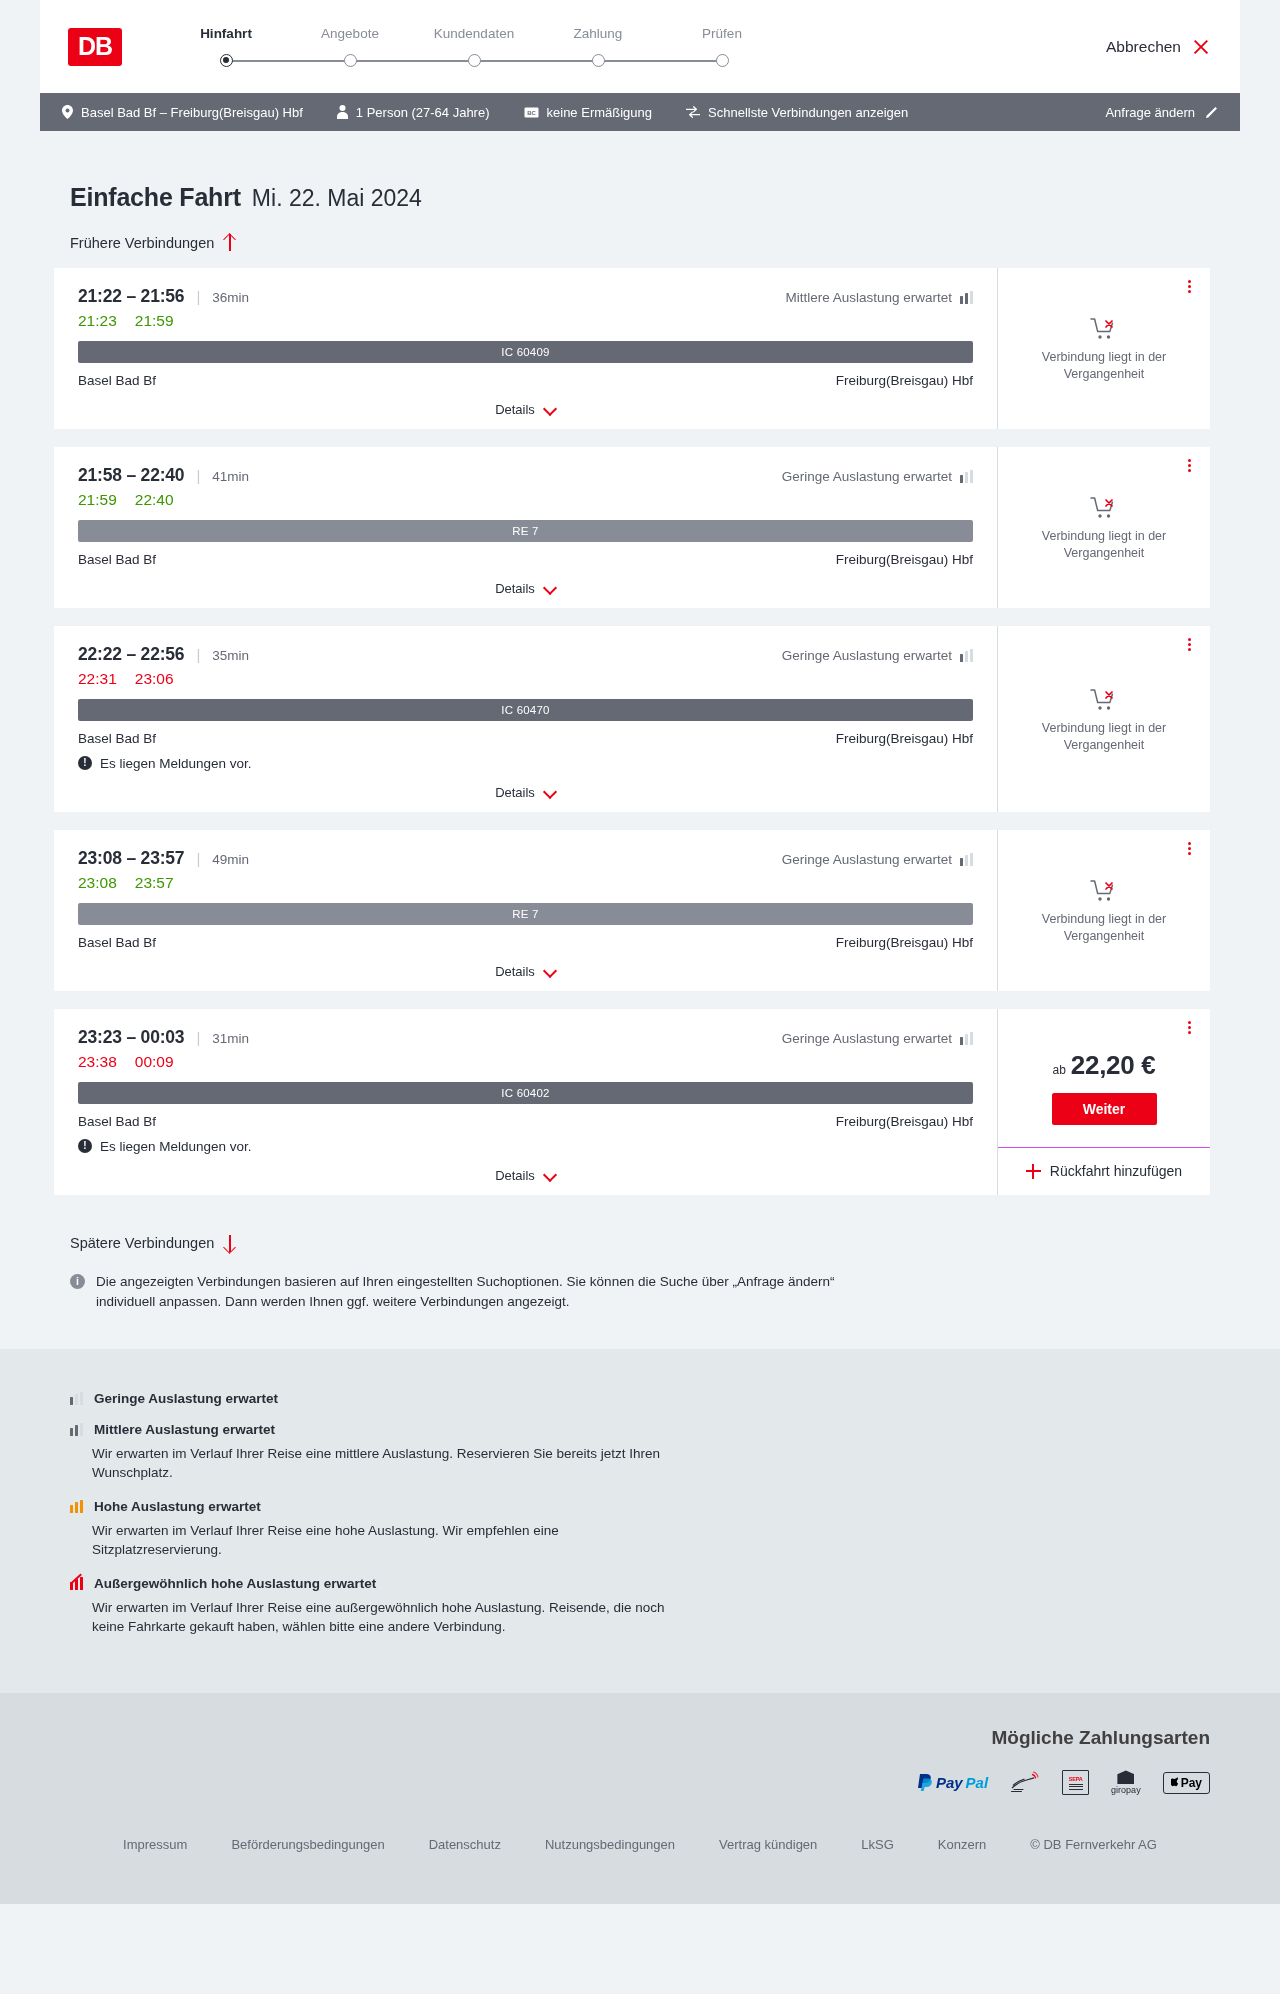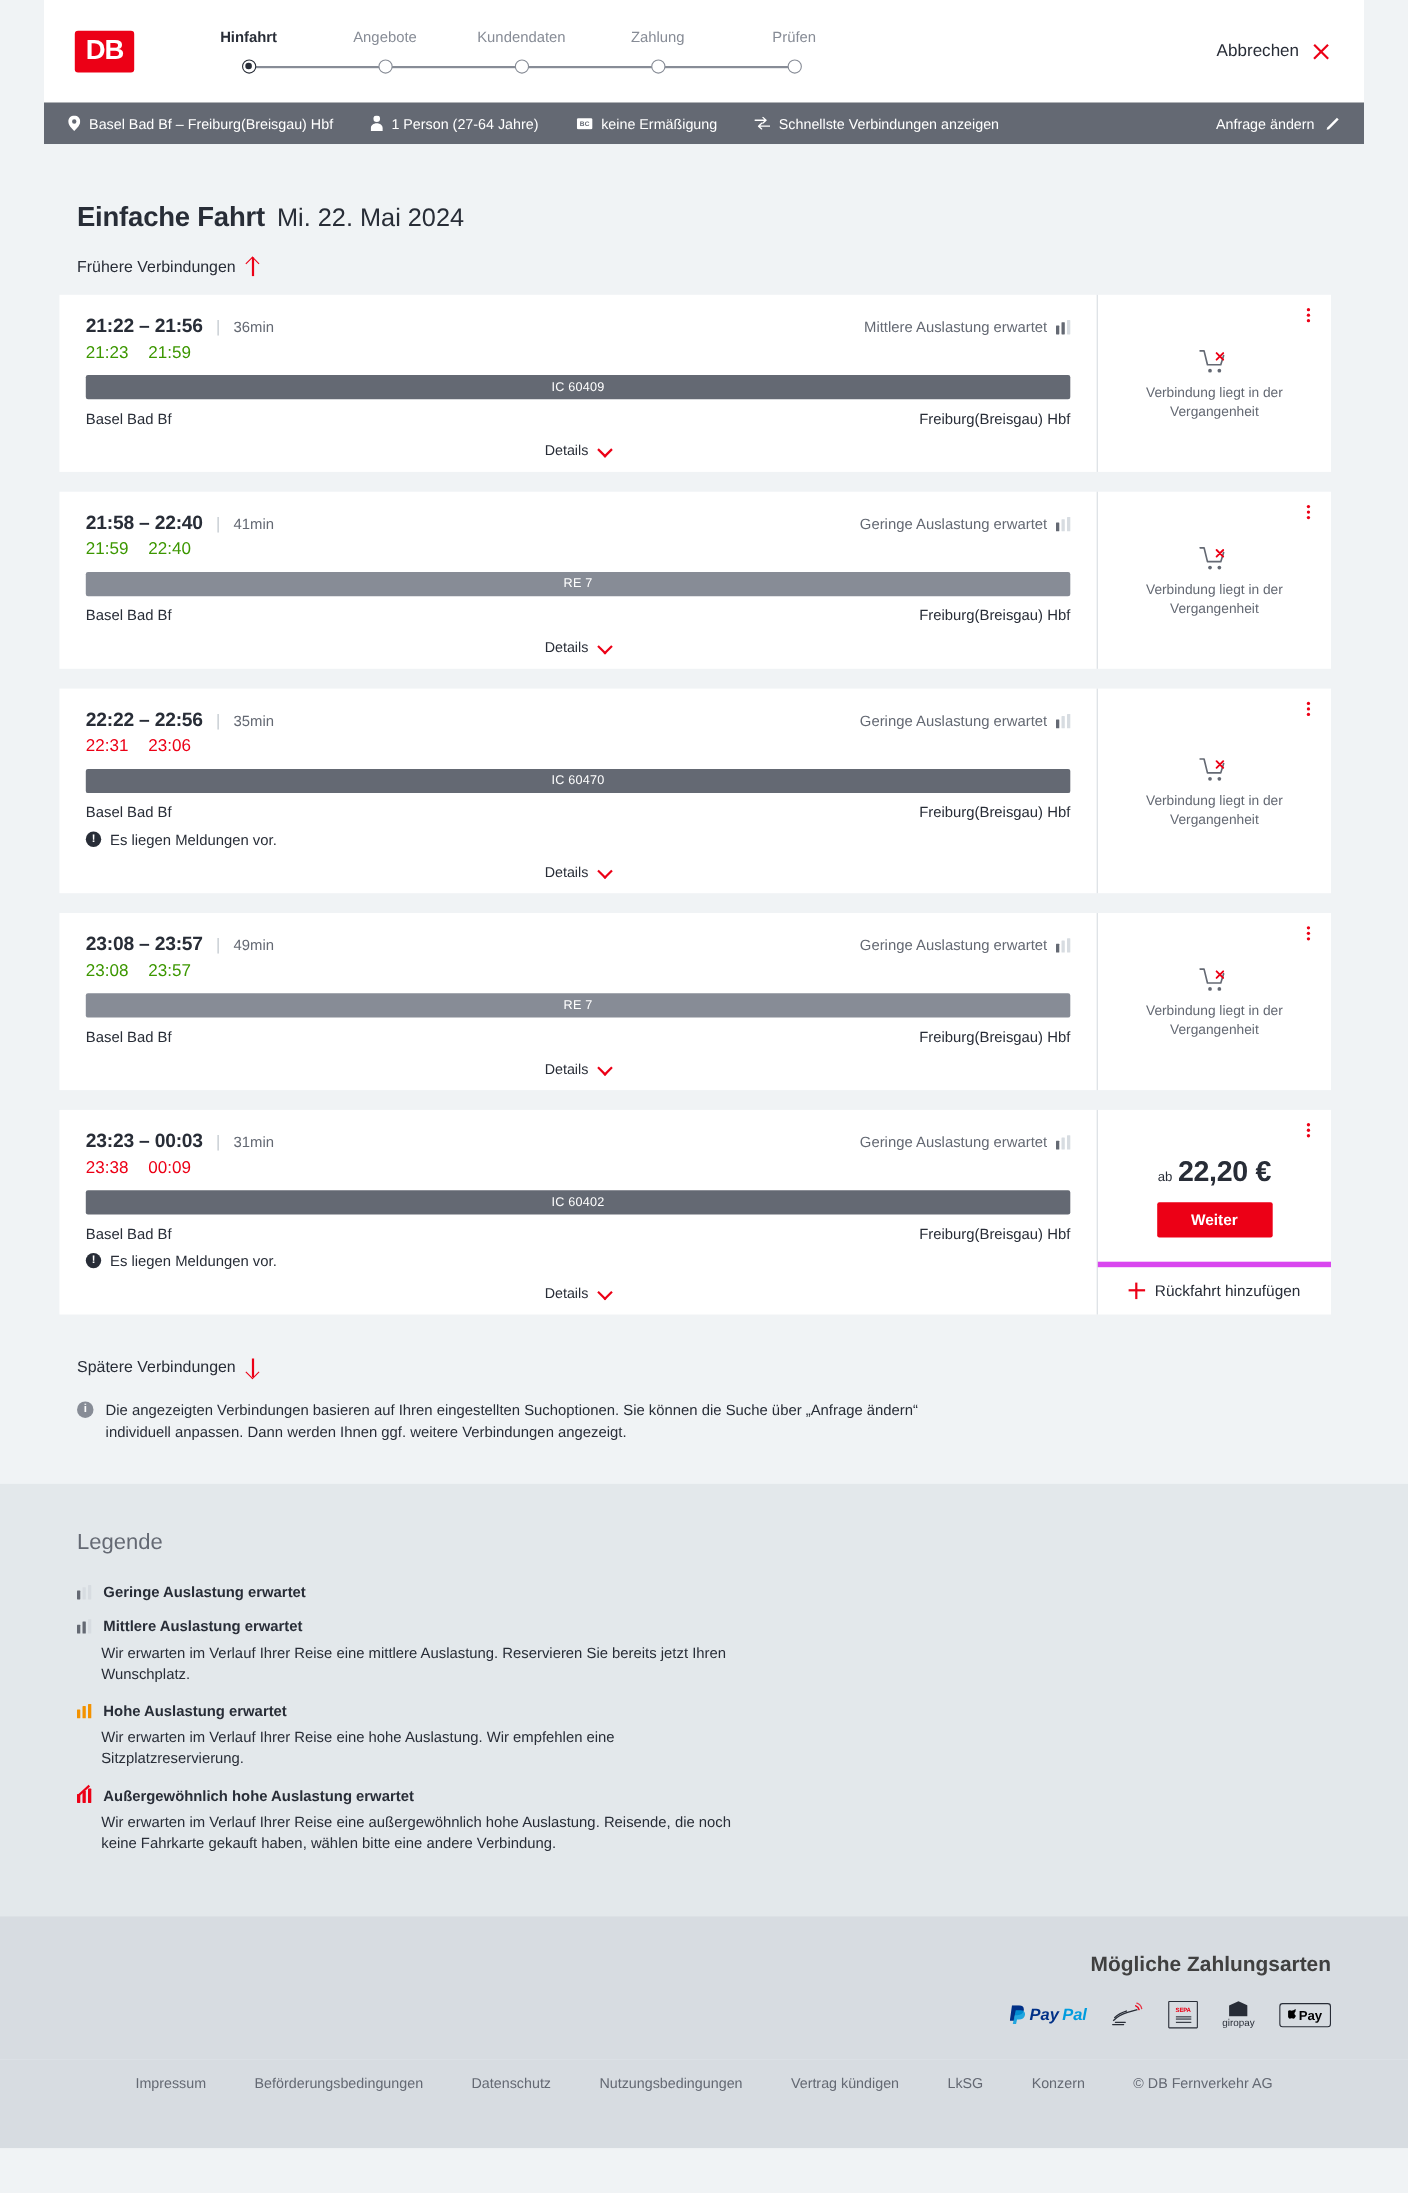--- a/index.html
+++ b/index.html
@@ -184,21 +184,21 @@
   .price { display: flex; align-items: baseline; gap: 5px; }
   .price-ab { font-size: 12px; color: #282d37; }
   .price-val { font-size: 26px; font-weight: 700; letter-spacing: -0.3px; }
   .weiter-btn {
     margin-top: 12px; width: 105px; height: 32px;
     background: #ec0016; color: #fff; border: 0; border-radius: 2px;
     font-size: 14px; font-weight: 700; cursor: pointer;
     font-family: "Liberation Sans", sans-serif;
   }
   .return-row {
-    border-top: 5px solid #d946ef; height: 48px;
+    border-top: 1px solid #d946ef; height: 48px;
     display: flex; align-items: center; justify-content: center; gap: 9px;
     font-size: 14px; color: #282d37; cursor: pointer;
   }
   .plus-icon { width: 15px; height: 15px; position: relative; flex: none; }
   .plus-icon::before, .plus-icon::after {
     content:""; position:absolute; background:#ec0016;
   }
   .plus-icon::before { left:0; top:6.4px; width:15px; height:2.2px; }
   .plus-icon::after  { top:0; left:6.4px; height:15px; width:2.2px; }
 
@@ -654,21 +654,20 @@
       <span class="arrow-down"></span>
     </div>
 
     <div class="info-note">
       <span class="info-icon">i</span>
       <span>Die angezeigten Verbindungen basieren auf Ihren eingestellten Suchoptionen. Sie können die Suche über „Anfrage ändern“ individuell anpassen. Dann werden Ihnen ggf. weitere Verbindungen angezeigt.</span>
     </div>
   </div>
 
   <div class="legend-sec">
-    <div class="legend-title">Legende</div>
     <div id="legend-items">
         <div class="legend-item">
           <div class="legend-head">
             <span class="occ lvl1">
               <span class="b1"></span>
               <span class="b2"></span>
               <span class="b3"></span>
             </span>
             <span class="legend-label">Geringe Auslastung erwartet</span>
           </div>

